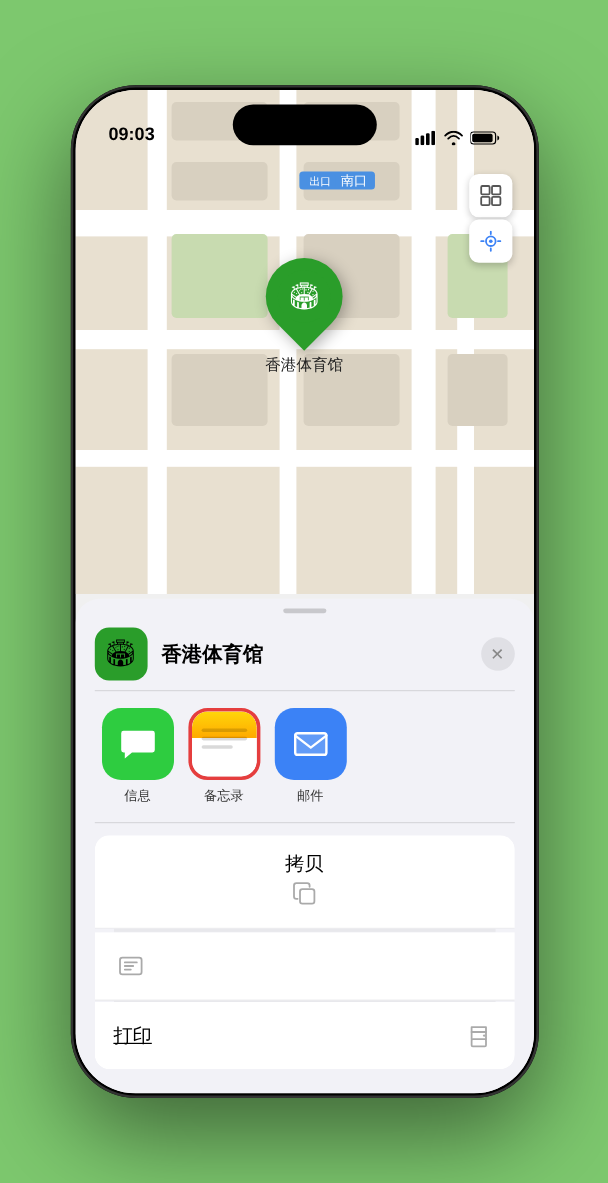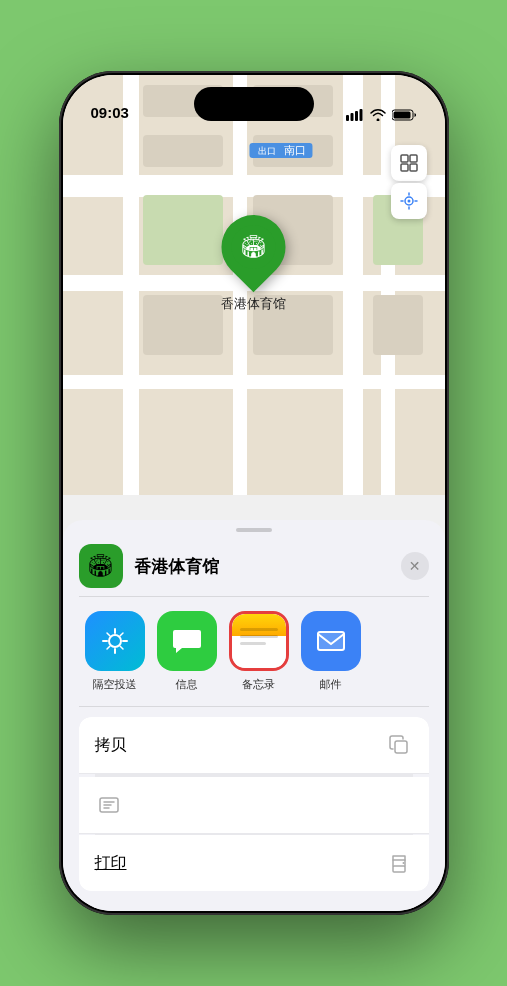--- a/index.html
+++ b/index.html
@@ -279,21 +279,21 @@
     }
     
     .action-row {
       display: flex;
       align-items: center;
       justify-content: space-between;
       padding: 14px 16px;
       background: #fff;
       border-bottom: 1px solid #e8e8ec;
     }
-    .action-row:first-of-type { border-radius: 12px 12px 0 0; }
+    .action-row:first-of-type { border-radius: 12px 12px 0 0; flex-direction: column; }
     .action-row:last-of-type { border-radius: 0 0 12px 12px; border-bottom: none; text-decoration: underline; }
     .action-rows-container {
       margin: 0 16px;
       border-radius: 12px;
       overflow: hidden;
     }
     .action-label {
       font-size: 16px;
       color: #000;
     }
@@ -422,30 +422,20 @@
         <div class="sheet-title-block">
           <div class="sheet-title">香港体育馆</div>
         </div>
         <div class="sheet-close-btn">✕</div>
       </div>
 
       <div class="divider"></div>
 
       <div class="share-row">
 
-        <div class="share-item">
-          <div class="share-icon-wrap airdrop">
-            <svg width="32" height="32" viewBox="0 0 32 32" fill="none">
-              <circle cx="16" cy="16" r="6" stroke="#fff" stroke-width="2"></circle>
-              <path d="M16 4v4M16 24v4M4 16h4M24 16h4" stroke="#fff" stroke-width="2" stroke-linecap="round"></path>
-              <path d="M8 8l2.8 2.8M21.2 21.2L24 24M8 24l2.8-2.8M21.2 10.8L24 8" stroke="#fff" stroke-width="1.5" stroke-linecap="round"></path>
-            </svg>
-          </div>
-          <span class="share-label">隔空投送</span>
-        </div>
 
         <div class="share-item">
           <div class="share-icon-wrap messages">
             <svg width="34" height="34" viewBox="0 0 34 34" fill="none">
               <path d="M5 6h24a2 2 0 012 2v14a2 2 0 01-2 2H12l-6 5v-5H5a2 2 0 01-2-2V8a2 2 0 012-2z" fill="#fff"></path>
             </svg>
           </div>
           <span class="share-label">信息</span>
         </div>
 

